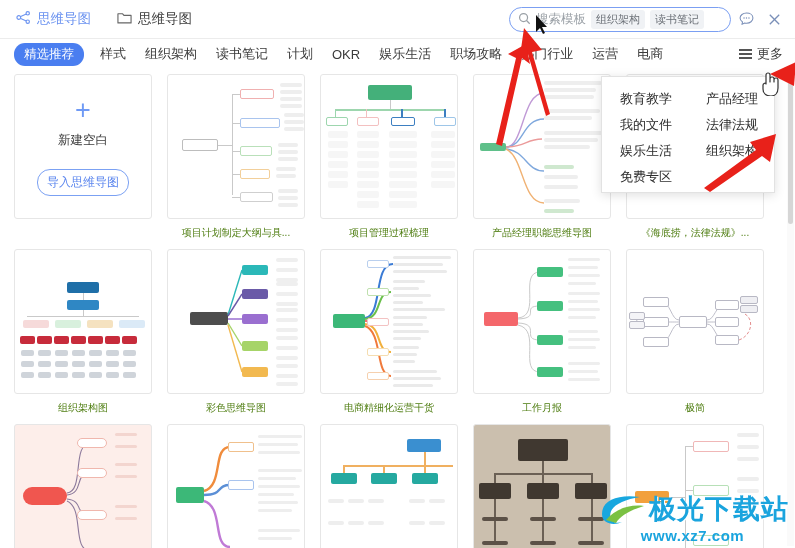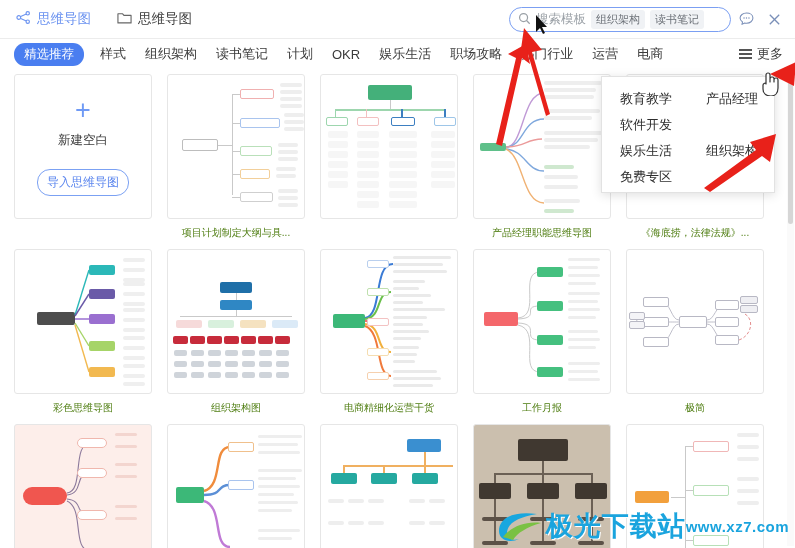--- a/index.html
+++ b/index.html
@@ -115,21 +115,21 @@
     position:absolute; top:0; left:1px; width:5px; height:150px;
     background:#d6d6d6; border-radius:3px; cursor:pointer;
   }
 
   
   .arrow { position:absolute; z-index:40; pointer-events:none; }
 
   
   .watermark {
     position:absolute; right:6px; bottom:4px; z-index:50;
-    display:flex; flex-direction:row; align-items:center;
+    display:flex; flex-direction:column; align-items:center;
     pointer-events:none; font-weight:bold;
   }
   .wm-top { display:flex; align-items:center; gap:3px; }
   .wm-text {
     font-size:27px; color:#1aa4de; letter-spacing:1px;
     text-shadow:1px 1px 0 #fff;
   }
   .wm-url { font-size:15px; color:#1aa4de; letter-spacing:.5px; }
 
   .cursor { position:absolute; z-index:45; pointer-events:none; }
@@ -303,20 +303,21 @@
           <div class="nd" style="left:68px;top:116px;width:28px;height:7px;background:#f6f6f6;"></div>
           <div class="nd" style="left:68px;top:126px;width:28px;height:7px;background:#f6f6f6;"></div>
           <div class="nd" style="left:110px;top:56px;width:24px;height:7px;background:#f6f6f6;"></div>
           <div class="nd" style="left:110px;top:66px;width:24px;height:7px;background:#f6f6f6;"></div>
           <div class="nd" style="left:110px;top:76px;width:24px;height:7px;background:#f6f6f6;"></div>
           <div class="nd" style="left:110px;top:86px;width:24px;height:7px;background:#f6f6f6;"></div>
           <div class="nd" style="left:110px;top:96px;width:24px;height:7px;background:#f6f6f6;"></div>
           <div class="nd" style="left:110px;top:106px;width:24px;height:7px;background:#f6f6f6;"></div>
         </div>
       </div>
+      <div class="caption">项目管理过程梳理</div>
     </div>
 
     <div class="cell">
       <div class="thumb">
         <div class="mini">
           <div class="nd" style="left:6px;top:68px;width:26px;height:8px;background:#5fc08a;"></div>
           <svg width="138" height="145" style="position:absolute;inset:0;">
             <path d="M32 72 C50 72 48 18 70 18" stroke="#c09ad6" fill="none" stroke-width="1.4"></path>
             <path d="M32 72 C50 72 48 44 70 44" stroke="#7fa8dd" fill="none" stroke-width="1.4"></path>
             <path d="M32 72 C52 72 52 64 68 64" stroke="#eb9a9a" fill="none" stroke-width="1.4"></path>
@@ -348,56 +349,20 @@
           <div class="nd" style="left:40px;top:10px;width:40px;height:3px;background:#eee;"></div>
           <div class="nd" style="left:40px;top:17px;width:34px;height:3px;background:#eee;"></div>
           <div class="nd" style="left:40px;top:30px;width:38px;height:3px;background:#eee;"></div>
         </div>
       </div>
       <div class="caption">《海底捞，法律法规》...</div>
     </div>
   </div>
 
   <div class="row">
-
-    <div class="cell">
-      <div class="thumb">
-        <div class="mini">
-          <div class="nd" style="left:22px;top:62px;width:38px;height:13px;background:#4d4d4d;"></div>
-          <svg width="138" height="145" style="position:absolute;inset:0;">
-            <line x1="60" y1="65" x2="74" y2="20" stroke="#2bb8b8" stroke-width="1.4"></line>
-            <line x1="60" y1="66" x2="74" y2="44" stroke="#6a5aa8" stroke-width="1.4"></line>
-            <line x1="60" y1="69" x2="74" y2="69" stroke="#9a6fd0" stroke-width="1.4"></line>
-            <line x1="60" y1="73" x2="74" y2="96" stroke="#a6d468" stroke-width="1.4"></line>
-            <line x1="60" y1="75" x2="74" y2="122" stroke="#f2b950" stroke-width="1.4"></line>
-          </svg>
-          <div class="nd" style="left:74px;top:15px;width:26px;height:10px;background:#2bb8b8;"></div>
-          <div class="nd" style="left:74px;top:39px;width:26px;height:10px;background:#6a5aa8;"></div>
-          <div class="nd" style="left:74px;top:64px;width:26px;height:10px;background:#9a6fd0;"></div>
-          <div class="nd" style="left:74px;top:91px;width:26px;height:10px;background:#a6d468;"></div>
-          <div class="nd" style="left:74px;top:117px;width:26px;height:10px;background:#f2b950;"></div>
-          <div class="nd" style="left:108px;top:8px;width:22px;height:4px;background:#efefef;"></div>
-          <div class="nd" style="left:108px;top:18px;width:22px;height:4px;background:#efefef;"></div>
-          <div class="nd" style="left:108px;top:28px;width:22px;height:4px;background:#efefef;"></div>
-          <div class="nd" style="left:108px;top:32px;width:22px;height:4px;background:#efefef;"></div>
-          <div class="nd" style="left:108px;top:42px;width:22px;height:4px;background:#efefef;"></div>
-          <div class="nd" style="left:108px;top:52px;width:22px;height:4px;background:#efefef;"></div>
-          <div class="nd" style="left:108px;top:58px;width:22px;height:4px;background:#efefef;"></div>
-          <div class="nd" style="left:108px;top:68px;width:22px;height:4px;background:#efefef;"></div>
-          <div class="nd" style="left:108px;top:78px;width:22px;height:4px;background:#efefef;"></div>
-          <div class="nd" style="left:108px;top:86px;width:22px;height:4px;background:#efefef;"></div>
-          <div class="nd" style="left:108px;top:96px;width:22px;height:4px;background:#efefef;"></div>
-          <div class="nd" style="left:108px;top:106px;width:22px;height:4px;background:#efefef;"></div>
-          <div class="nd" style="left:108px;top:114px;width:22px;height:4px;background:#efefef;"></div>
-          <div class="nd" style="left:108px;top:124px;width:22px;height:4px;background:#efefef;"></div>
-          <div class="nd" style="left:108px;top:132px;width:22px;height:4px;background:#efefef;"></div>
-        </div>
-      </div>
-      <div class="caption">彩色思维导图</div>
-    </div>
 
     <div class="cell">
       <div class="thumb">
         <div class="mini">
           <div class="nd" style="left:52px;top:32px;width:32px;height:11px;background:#1f6fa8;"></div>
           <div class="ln" style="left:68px;top:43px;width:1px;height:7px;"></div>
           <div class="nd" style="left:52px;top:50px;width:32px;height:10px;background:#2f87c4;"></div>
           <div class="ln" style="left:68px;top:60px;width:1px;height:6px;"></div>
           <div class="ln" style="left:12px;top:66px;width:112px;height:1px;"></div>
           <div class="nd" style="left:8px;top:70px;width:26px;height:8px;background:#f6dada;"></div>
@@ -433,20 +398,56 @@
           <div class="nd" style="left:91px;top:122px;width:13px;height:6px;background:#cfd4da;"></div>
           <div class="nd" style="left:108px;top:122px;width:13px;height:6px;background:#cfd4da;"></div>
         </div>
       </div>
       <div class="caption">组织架构图</div>
     </div>
 
     <div class="cell">
       <div class="thumb">
         <div class="mini">
+          <div class="nd" style="left:22px;top:62px;width:38px;height:13px;background:#4d4d4d;"></div>
+          <svg width="138" height="145" style="position:absolute;inset:0;">
+            <line x1="60" y1="65" x2="74" y2="20" stroke="#2bb8b8" stroke-width="1.4"></line>
+            <line x1="60" y1="66" x2="74" y2="44" stroke="#6a5aa8" stroke-width="1.4"></line>
+            <line x1="60" y1="69" x2="74" y2="69" stroke="#9a6fd0" stroke-width="1.4"></line>
+            <line x1="60" y1="73" x2="74" y2="96" stroke="#a6d468" stroke-width="1.4"></line>
+            <line x1="60" y1="75" x2="74" y2="122" stroke="#f2b950" stroke-width="1.4"></line>
+          </svg>
+          <div class="nd" style="left:74px;top:15px;width:26px;height:10px;background:#2bb8b8;"></div>
+          <div class="nd" style="left:74px;top:39px;width:26px;height:10px;background:#6a5aa8;"></div>
+          <div class="nd" style="left:74px;top:64px;width:26px;height:10px;background:#9a6fd0;"></div>
+          <div class="nd" style="left:74px;top:91px;width:26px;height:10px;background:#a6d468;"></div>
+          <div class="nd" style="left:74px;top:117px;width:26px;height:10px;background:#f2b950;"></div>
+          <div class="nd" style="left:108px;top:8px;width:22px;height:4px;background:#efefef;"></div>
+          <div class="nd" style="left:108px;top:18px;width:22px;height:4px;background:#efefef;"></div>
+          <div class="nd" style="left:108px;top:28px;width:22px;height:4px;background:#efefef;"></div>
+          <div class="nd" style="left:108px;top:32px;width:22px;height:4px;background:#efefef;"></div>
+          <div class="nd" style="left:108px;top:42px;width:22px;height:4px;background:#efefef;"></div>
+          <div class="nd" style="left:108px;top:52px;width:22px;height:4px;background:#efefef;"></div>
+          <div class="nd" style="left:108px;top:58px;width:22px;height:4px;background:#efefef;"></div>
+          <div class="nd" style="left:108px;top:68px;width:22px;height:4px;background:#efefef;"></div>
+          <div class="nd" style="left:108px;top:78px;width:22px;height:4px;background:#efefef;"></div>
+          <div class="nd" style="left:108px;top:86px;width:22px;height:4px;background:#efefef;"></div>
+          <div class="nd" style="left:108px;top:96px;width:22px;height:4px;background:#efefef;"></div>
+          <div class="nd" style="left:108px;top:106px;width:22px;height:4px;background:#efefef;"></div>
+          <div class="nd" style="left:108px;top:114px;width:22px;height:4px;background:#efefef;"></div>
+          <div class="nd" style="left:108px;top:124px;width:22px;height:4px;background:#efefef;"></div>
+          <div class="nd" style="left:108px;top:132px;width:22px;height:4px;background:#efefef;"></div>
+        </div>
+      </div>
+      <div class="caption">彩色思维导图</div>
+    </div>
+
+    <div class="cell">
+      <div class="thumb">
+        <div class="mini">
           <div class="nd" style="left:12px;top:64px;width:32px;height:14px;background:#3cb878;"></div>
           <svg width="138" height="145" style="position:absolute;inset:0;">
             <path d="M44 68 C62 66 52 14 72 14" stroke="#3a7bd5" fill="none" stroke-width="2"></path>
             <path d="M44 69 C62 67 54 42 70 42" stroke="#6abf4b" fill="none" stroke-width="2"></path>
             <path d="M44 71 C60 71 58 72 68 72" stroke="#ef6f6f" fill="none" stroke-width="2"></path>
             <path d="M44 74 C62 76 54 102 70 102" stroke="#f2b03c" fill="none" stroke-width="2"></path>
             <path d="M44 76 C62 82 54 126 70 126" stroke="#f07a3c" fill="none" stroke-width="2"></path>
           </svg>
           <div class="nd" style="left:46px;top:10px;width:22px;height:8px;background:#fff;border:1px solid #b9cfee;"></div>
           <div class="nd" style="left:46px;top:38px;width:22px;height:8px;background:#fff;border:1px solid #bfe0ae;"></div>
@@ -674,21 +675,22 @@
 <div class="scrollbar">
   <div class="scrollthumb"></div>
 </div>
 
 <div class="dropdown">
   <div class="dd-row">
     <div class="dd-cell">教育教学</div>
     <div class="dd-cell">产品经理</div>
   </div>
   <div class="dd-row">
-    <div class="dd-cell">软件开发</div>
+    <div class="dd-cell">我的文件</div>
+    <div class="dd-cell">法律法规</div>
   </div>
   <div class="dd-row">
     <div class="dd-cell">娱乐生活</div>
     <div class="dd-cell">组织架构图</div>
   </div>
   <div class="dd-row">
     <div class="dd-cell">免费专区</div>
   </div>
 </div>
 

